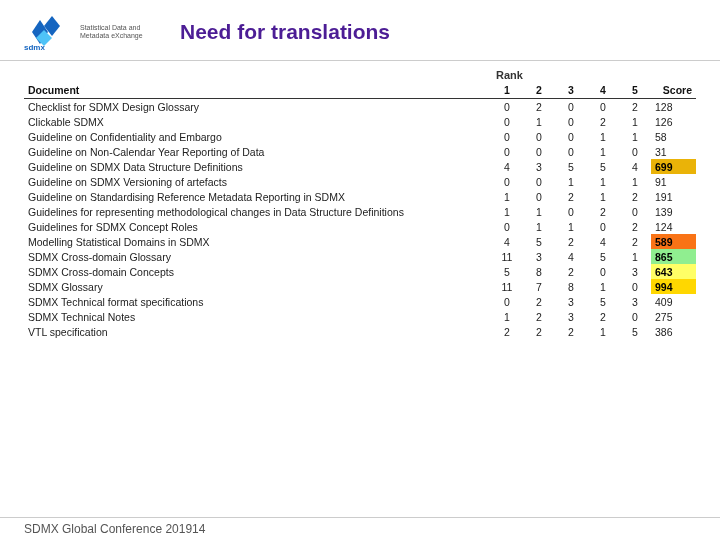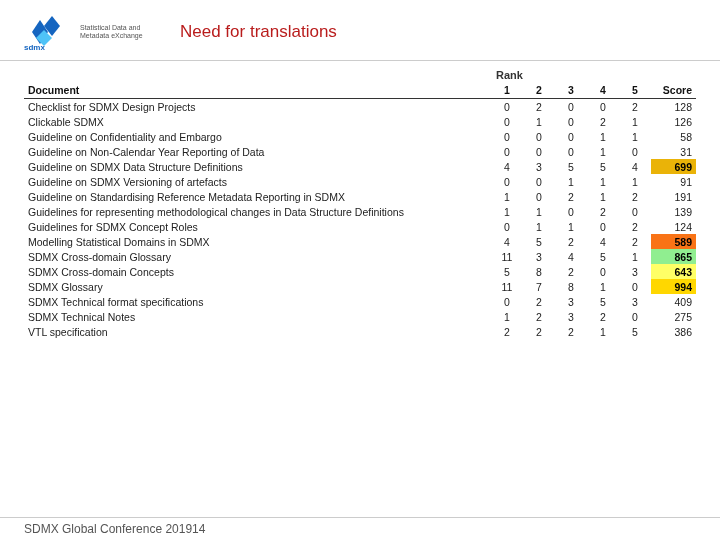--- a/index.html
+++ b/index.html
@@ -28,23 +28,23 @@
       display: flex;
       align-items: center;
       margin-right: 20px;
     }
     .logo-icon {
       width: 48px;
       height: 40px;
       margin-right: 8px;
     }
     .header-title {
-      font-size: 17px;
-      font-weight: normal;
-      color: #b91c1c;
+      font-size: 21px;
+      font-weight: bold;
+      color: #4c1d95;
     }
     
     .content {
       flex: 1;
       padding: 8px 24px 4px 24px;
       overflow: hidden;
     }
     
     .rank-row {
       display: flex;
@@ -74,21 +74,21 @@
     th.num-col { text-align: center; width: 32px; }
     th.score-col { text-align: right; width: 45px; }
 
     tbody tr td {
       padding: 1.5px 4px;
       color: #222;
       vertical-align: top;
     }
     td.doc-col { text-align: left; }
     td.num-col { text-align: center; }
-    td.score-col { text-align: right; }
+    td.score-col { text-align: left; }
     .score-699 { background-color: #eab308; font-weight: bold; color: #000; }
     .score-589 { background-color: #f97316; font-weight: bold; color: #000; }
     .score-865 { background-color: #90EE90; font-weight: bold; color: #000; }
     .score-643 { background-color: #FFFF66; font-weight: bold; color: #000; }
     .score-994 { background-color: #FFD700; font-weight: bold; color: #000; }
 
     .footer {
       text-align: center;
       font-size: 12px;
       color: #555;
@@ -133,21 +133,21 @@
           <th class="num-col">1</th>
           <th class="num-col">2</th>
           <th class="num-col">3</th>
           <th class="num-col">4</th>
           <th class="num-col">5</th>
           <th class="score-col">Score</th>
         </tr>
       </thead>
       <tbody id="table-body">
       <tr>
-            <td class="doc-col">Checklist for SDMX Design Projects</td>
+            <td class="doc-col">Checklist for SDMX Design Glossary</td>
             <td class="num-col">0</td>
             <td class="num-col">2</td>
             <td class="num-col">0</td>
             <td class="num-col">0</td>
             <td class="num-col">2</td>
             <td class="score-col">128</td>
           </tr>
           <tr>
             <td class="doc-col">Clickable SDMX</td>
             <td class="num-col">0</td>

